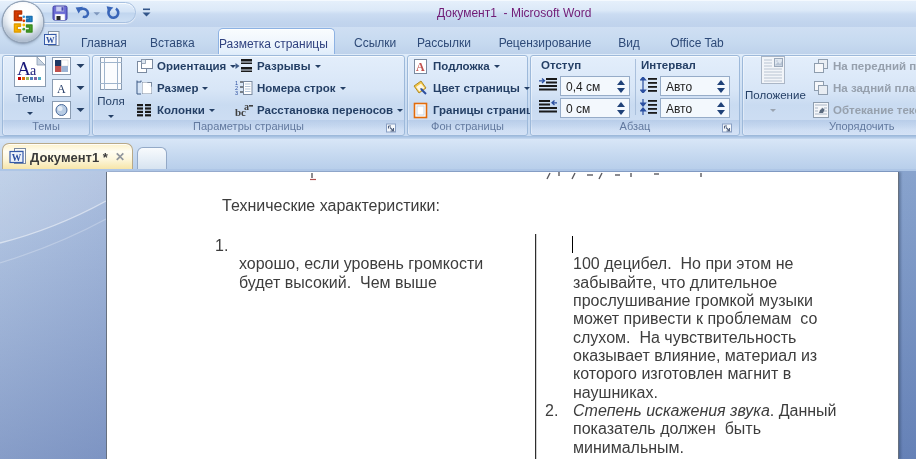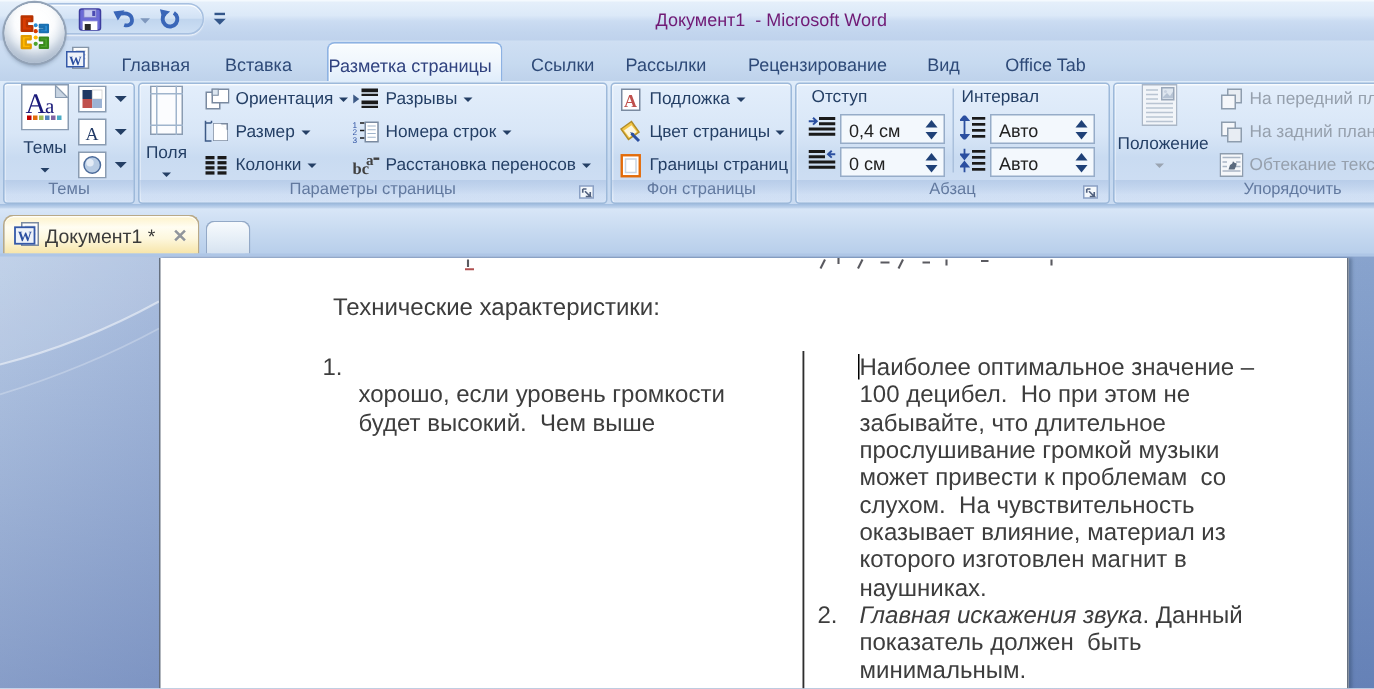--- a/index.html
+++ b/index.html
@@ -36,21 +36,21 @@
 #ribbon { position:absolute; left:0; top:54px; width:916px; height:85px;
   background:linear-gradient(180deg,#dfecfa 0%,#d3e3f5 30%,#c3d7ef 70%,#cbdcf2 100%); }
 #ribbon-bottom { position:absolute; left:0; top:136px; width:916px; height:3px;
   background:linear-gradient(180deg,#a0bcdf 0%,#c8daf0 100%); }
 .group { position:absolute; top:55px; height:81px; border:1px solid #9db9da; border-radius:3px;
   background:linear-gradient(180deg,#e3eefb 0%,#d8e6f7 42%,#c9dbf1 62%,#cedef3 88%,#d6e3f6 100%);
   box-shadow:inset 0 1px 0 rgba(255,255,255,.75), inset 1px 0 0 rgba(255,255,255,.4); }
 .glabel { position:absolute; left:0; right:0; bottom:1px; height:14px; text-align:center;
   font-size:11px; color:#62799f; border-radius:0 0 3px 3px;
   background:linear-gradient(180deg, rgba(150,178,218,0.38) 0%, rgba(190,212,240,0.12) 70%); }
-.btxt { font-size:11.5px; color:#243f65; white-space:pre; }
+.btxt { font-size:11.5px; color:#243f65; white-space:pre;font-weight:bold; }
 .dis { color:#96a0ad; }
 .caret { display:inline-block; width:0; height:0; border-left:3px solid transparent;
   border-right:3px solid transparent; border-top:3px solid #243f65; vertical-align:middle; margin-left:4px; }
 .caret.dis2 { border-top-color:#9aa4b1; }
 .bigbtn { position:absolute; text-align:center; }
 .bigbtn .blab { font-size:11.5px; color:#243f65; margin-top:1px; }
 .launcher { position:absolute; width:10px; height:10px; bottom:3px; right:3px; }
 .srow { position:absolute; display:flex; align-items:center; }
 
 
@@ -63,21 +63,21 @@
   border-left:4px solid transparent; border-right:4px solid transparent; border-top:5px solid #1f4178; }
 
 
 #filetabbar { position:absolute; left:0; top:139px; width:916px; height:32px;
   background:linear-gradient(180deg,#d8e6f7 0%,#c6d9f0 50%,#b6cdea 100%); }
 #filetabbar:after { content:""; position:absolute; left:0; bottom:0px; width:916px; height:2px; background:#aec6e6; }
 #doctab { position:absolute; left:2px; top:143px; width:131px; height:26px;
   border:1px solid #b8a988; border-bottom:none; border-radius:7px 7px 0 0;
   background:linear-gradient(180deg,#fdf2c9 0%,#fffdf2 30%,#fdf7dd 60%,#f7e5a9 100%);
   box-shadow:inset 0 1px 0 rgba(255,255,255,.85); }
-#doctab .tname { position:absolute; left:27px; top:6px; font-size:13px; font-weight:normal; color:#3a3a3a; white-space:pre; }
+#doctab .tname { position:absolute; left:27px; top:6px; font-size:13px; font-weight:bold; color:#3a3a3a; white-space:pre; }
 #doctab .tx { position:absolute; left:112px; top:6px; font-size:12px; font-weight:bold; color:#90959c; }
 #newtab { position:absolute; left:137px; top:147px; width:30px; height:22px;
   border:1px solid #93a9c7; border-bottom:none; border-radius:6px 6px 0 0;
   background:linear-gradient(180deg,#f7fafd 0%,#e4edf6 60%,#d7e3f0 100%); }
 
 
 #docarea { position:absolute; left:0; top:171px; width:916px; height:288px;
   background:linear-gradient(180deg, rgba(20,50,130,0) 0%, rgba(20,50,130,0.30) 100%),
              linear-gradient(90deg, #b8cbe6 0%, #abbfdf 11%, #92abd1 55%, #88a3cd 100%); overflow:hidden; }
 #page { position:absolute; left:106px; top:1px; width:793px; height:287px; background:#ffffff;
@@ -491,29 +491,28 @@
           <path d="M524 1 v4"></path>
           <path d="M547 2 h5"></path>
         <path d="M594 1 v4"></path>
       </g>
       <path d="M203 7.5 h6" stroke="#b05050" stroke-width="1.2"></path>
     </svg>
     <div class="dtext" style="left:115px;top:25px">Технические характеристики:</div>
     <div class="dtext" style="left:108px;top:65px">1.</div>
     <div class="dtext" style="left:132px;top:83px">хорошо, если уровень громкости</div>
     <div class="dtext" style="left:132px;top:102px">будет высокий.  Чем выше</div>
-    <div class="dtext" style="left:466px;top:65px">Наиболее оптимальное значение –</div>
     <div class="dtext" style="left:466px;top:83px">100 децибел.  Но при этом не</div>
     <div class="dtext" style="left:466px;top:102px">забывайте, что длительное</div>
     <div class="dtext" style="left:466px;top:120px">прослушивание громкой музыки</div>
     <div class="dtext" style="left:466px;top:138px">может привести к проблемам  со</div>
     <div class="dtext" style="left:466px;top:157px">слухом.  На чувствительность</div>
     <div class="dtext" style="left:466px;top:175px">оказывает влияние, материал из</div>
     <div class="dtext" style="left:466px;top:193px">которого изготовлен магнит в</div>
     <div class="dtext" style="left:466px;top:212px">наушниках.</div>
     <div class="dtext" style="left:438px;top:230px">2.</div>
-    <div class="dtext" style="left:466px;top:230px"><i>Главная искажения звука</i>. Данный</div>
+    <div class="dtext" style="left:466px;top:230px"><i>Степень искажения звука</i>. Данный</div>
     <div class="dtext" style="left:466px;top:248px">показатель должен  быть</div>
     <div class="dtext" style="left:466px;top:267px">минимальным.</div>
     <div id="colsep"></div>
     <div id="cursor"></div>
   </div>
 </div>
 
 </body></html>

